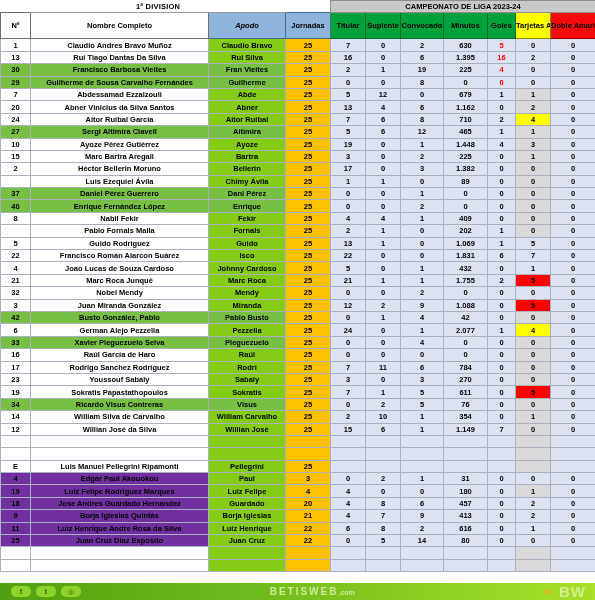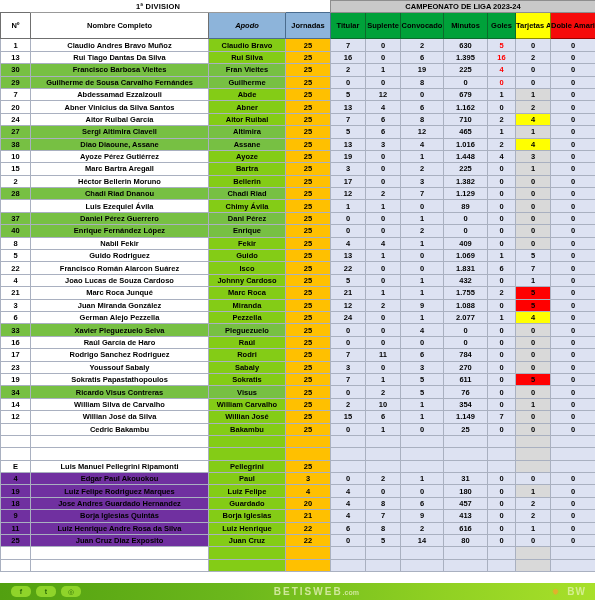--- a/index.html
+++ b/index.html
@@ -72,21 +72,21 @@
   #footer{position:absolute;left:0;top:583px;width:595px;height:17px;
           background:linear-gradient(90deg,#52a010 0%,#6cb81c 40%,#8ecf22 72%,#a8e02a 100%);
           display:flex;align-items:center;}
   #footer .social{display:flex;gap:5px;margin-left:11px;}
   #footer .sbtn{width:20px;height:11px;border-radius:5px;background:#8fd42a;
                 display:flex;align-items:center;justify-content:center;
                 font-size:7px;color:#2b6a05;font-weight:bold;}
   #footer .brand{flex:1;text-align:center;font-size:10px;font-weight:bold;
                  color:#cfe89a;letter-spacing:2px;}
   #footer .brand .dotcom{font-size:7px;letter-spacing:0}
-  #footer .bw{margin-right:9px;font-size:10px;font-weight:bold;color:#d5ef90;letter-spacing:1px}
+  #footer .bw{margin-right:9px;font-size:15px;font-weight:bold;color:#d5ef90;letter-spacing:1px}
   #footer .crest{margin-right:8px;font-size:9px;color:#e3b02c}
 </style>
 </head>
 <body>
 
 <div id="sheet">
 
   <table class="grid">
     <colgroup>
       <col class="c-num">
@@ -229,34 +229,20 @@
           <td class="stat">5</td>
           <td class="stat">6</td>
           <td class="stat">12</td>
           <td class="stat">465</td>
           <td class="stat">1</td>
           <td class="stat gray">1</td>
           <td class="stat">0</td>
           <td class="stat gray">0</td>
         </tr>
         <tr>
-          <td class="num hi">38</td>
-          <td class="name hi">Diao Diaoune, Assane</td>
-          <td class="nick hi">Assane</td>
-          <td class="jor">25</td>
-          <td class="stat">13</td>
-          <td class="stat">3</td>
-          <td class="stat">4</td>
-          <td class="stat">1.016</td>
-          <td class="stat">2</td>
-          <td class="stat ylw">4</td>
-          <td class="stat">0</td>
-          <td class="stat">0</td>
-        </tr>
-        <tr>
           <td class="num">10</td>
           <td class="name">Ayoze Pérez Gutiérrez</td>
           <td class="nick">Ayoze</td>
           <td class="jor">25</td>
           <td class="stat">19</td>
           <td class="stat">0</td>
           <td class="stat">1</td>
           <td class="stat">1.448</td>
           <td class="stat">4</td>
           <td class="stat gray">3</td>
@@ -285,34 +271,20 @@
           <td class="stat">17</td>
           <td class="stat">0</td>
           <td class="stat">3</td>
           <td class="stat">1.382</td>
           <td class="stat">0</td>
           <td class="stat gray">0</td>
           <td class="stat">0</td>
           <td class="stat gray">1</td>
         </tr>
         <tr>
-          <td class="num hi">28</td>
-          <td class="name hi">Chadi Riad Dnanou</td>
-          <td class="nick hi">Chadi Riad</td>
-          <td class="jor">25</td>
-          <td class="stat">12</td>
-          <td class="stat">2</td>
-          <td class="stat">7</td>
-          <td class="stat">1.129</td>
-          <td class="stat">0</td>
-          <td class="stat gray">0</td>
-          <td class="stat">0</td>
-          <td class="stat">0</td>
-        </tr>
-        <tr>
           <td class="num"></td>
           <td class="name">Luis Ezequiel Ávila</td>
           <td class="nick">Chimy Ávila</td>
           <td class="jor">25</td>
           <td class="stat">1</td>
           <td class="stat">1</td>
           <td class="stat">0</td>
           <td class="stat">89</td>
           <td class="stat">0</td>
           <td class="stat gray">0</td>
@@ -355,20 +327,34 @@
           <td class="stat">4</td>
           <td class="stat">4</td>
           <td class="stat">1</td>
           <td class="stat">409</td>
           <td class="stat">0</td>
           <td class="stat gray">0</td>
           <td class="stat">0</td>
           <td class="stat">0</td>
         </tr>
         <tr>
+          <td class="num"></td>
+          <td class="name">Pablo Fornals Malla</td>
+          <td class="nick">Fornals</td>
+          <td class="jor">25</td>
+          <td class="stat">2</td>
+          <td class="stat">1</td>
+          <td class="stat">0</td>
+          <td class="stat">202</td>
+          <td class="stat">1</td>
+          <td class="stat gray">0</td>
+          <td class="stat">0</td>
+          <td class="stat">0</td>
+        </tr>
+        <tr>
           <td class="num">5</td>
           <td class="name">Guido Rodriguez</td>
           <td class="nick">Guido</td>
           <td class="jor">25</td>
           <td class="stat">13</td>
           <td class="stat">1</td>
           <td class="stat">0</td>
           <td class="stat">1.069</td>
           <td class="stat">1</td>
           <td class="stat">5</td>
@@ -411,34 +397,62 @@
           <td class="stat">21</td>
           <td class="stat">1</td>
           <td class="stat">1</td>
           <td class="stat">1.755</td>
           <td class="stat">2</td>
           <td class="stat red">5</td>
           <td class="stat">0</td>
           <td class="stat">0</td>
         </tr>
         <tr>
+          <td class="num">32</td>
+          <td class="name">Nobel Mendy</td>
+          <td class="nick">Mendy</td>
+          <td class="jor">25</td>
+          <td class="stat">0</td>
+          <td class="stat">0</td>
+          <td class="stat">2</td>
+          <td class="stat">0</td>
+          <td class="stat">0</td>
+          <td class="stat">0</td>
+          <td class="stat">0</td>
+          <td class="stat">0</td>
+        </tr>
+        <tr>
           <td class="num">3</td>
           <td class="name">Juan Miranda González</td>
           <td class="nick">Miranda</td>
           <td class="jor">25</td>
           <td class="stat">12</td>
           <td class="stat">2</td>
           <td class="stat">9</td>
           <td class="stat">1.088</td>
           <td class="stat">0</td>
           <td class="stat red">5</td>
           <td class="stat">0</td>
           <td class="stat">0</td>
         </tr>
         <tr>
+          <td class="num hi">42</td>
+          <td class="name hi">Busto González, Pablo</td>
+          <td class="nick hi">Pablo Busto</td>
+          <td class="jor">25</td>
+          <td class="stat">0</td>
+          <td class="stat">1</td>
+          <td class="stat">4</td>
+          <td class="stat">42</td>
+          <td class="stat">0</td>
+          <td class="stat gray">0</td>
+          <td class="stat">0</td>
+          <td class="stat">0</td>
+        </tr>
+        <tr>
           <td class="num">6</td>
           <td class="name">German Alejo Pezzella</td>
           <td class="nick">Pezzella</td>
           <td class="jor">25</td>
           <td class="stat">24</td>
           <td class="stat">0</td>
           <td class="stat">1</td>
           <td class="stat">2.077</td>
           <td class="stat">1</td>
           <td class="stat ylw">4</td>
@@ -549,34 +563,20 @@
           <td class="nick">Willian José</td>
           <td class="jor">25</td>
           <td class="stat">15</td>
           <td class="stat">6</td>
           <td class="stat">1</td>
           <td class="stat">1.149</td>
           <td class="stat">7</td>
           <td class="stat gray">0</td>
           <td class="stat">0</td>
           <td class="stat">1</td>
-        </tr>
-        <tr>
-          <td class="num"></td>
-          <td class="name">Cedric Bakambu</td>
-          <td class="nick">Bakambu</td>
-          <td class="jor">25</td>
-          <td class="stat">0</td>
-          <td class="stat">1</td>
-          <td class="stat">0</td>
-          <td class="stat">25</td>
-          <td class="stat">0</td>
-          <td class="stat gray">0</td>
-          <td class="stat">0</td>
-          <td class="stat">0</td>
         </tr>
         <tr>
           <td class="blank"></td>
           <td class="blank"></td>
           <td class="nick"></td>
           <td class="jor"></td>
           <td class="stat"></td>
           <td class="stat"></td>
           <td class="stat"></td>
           <td class="stat"></td>

